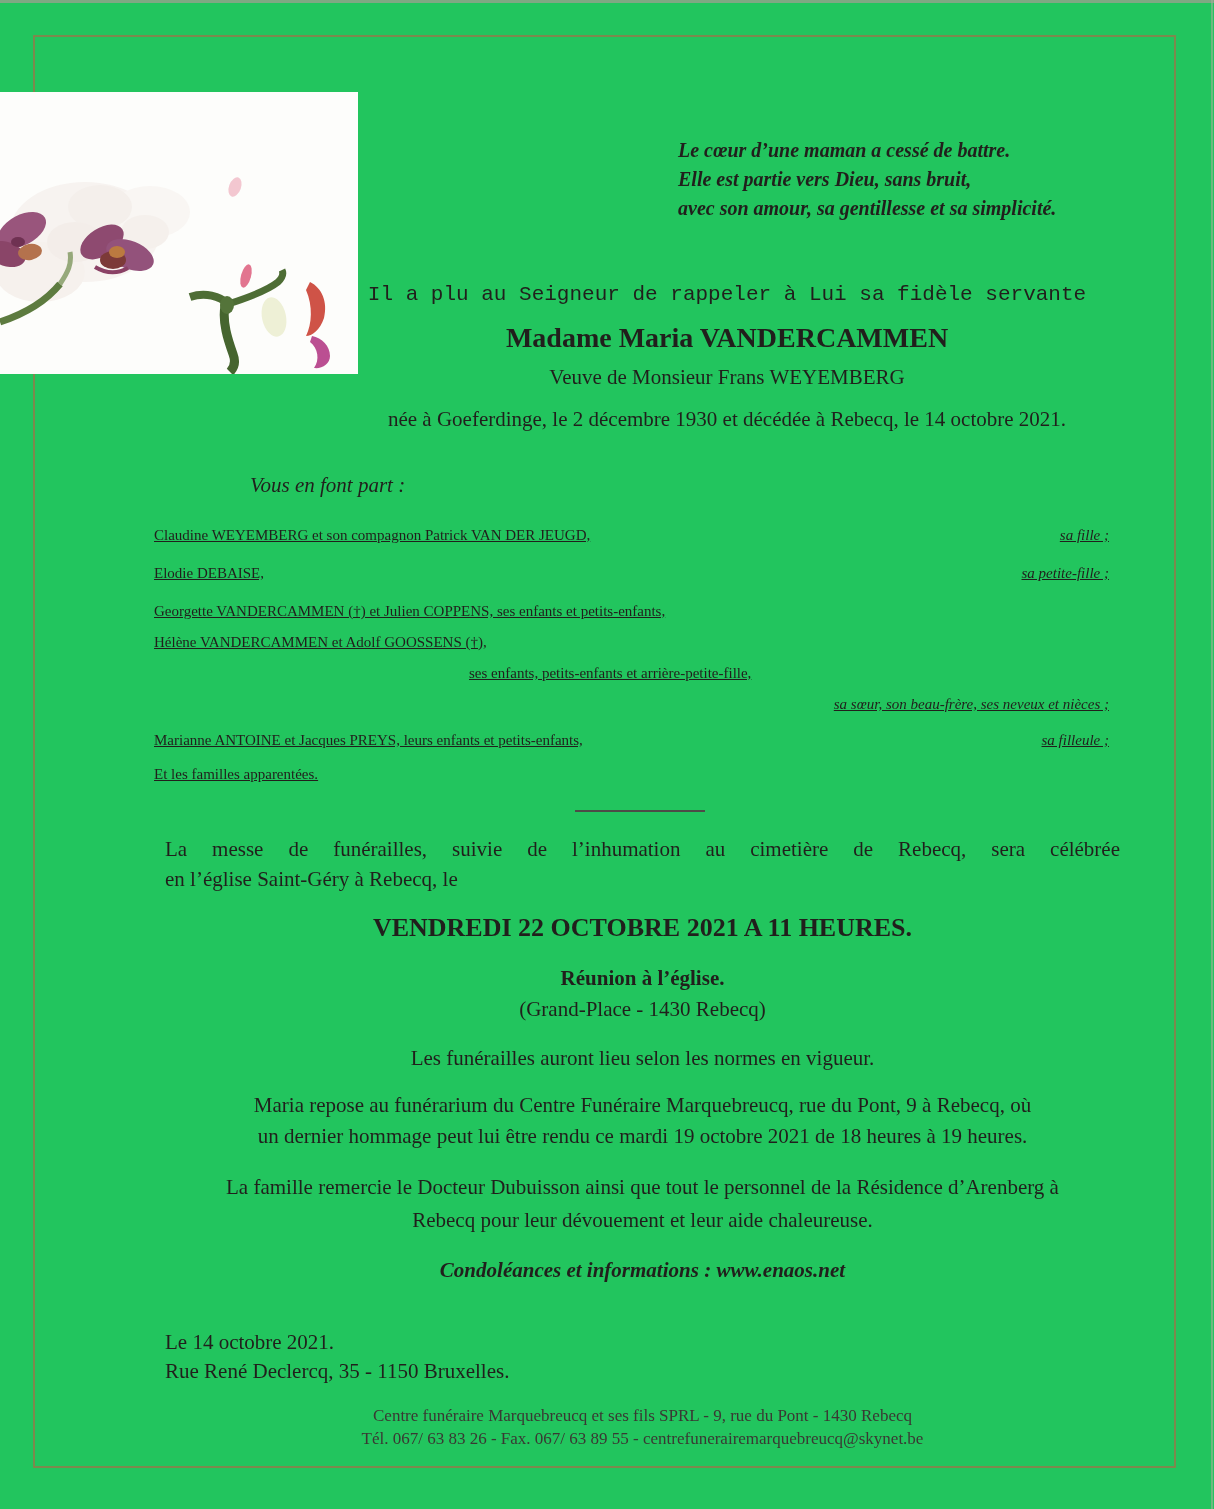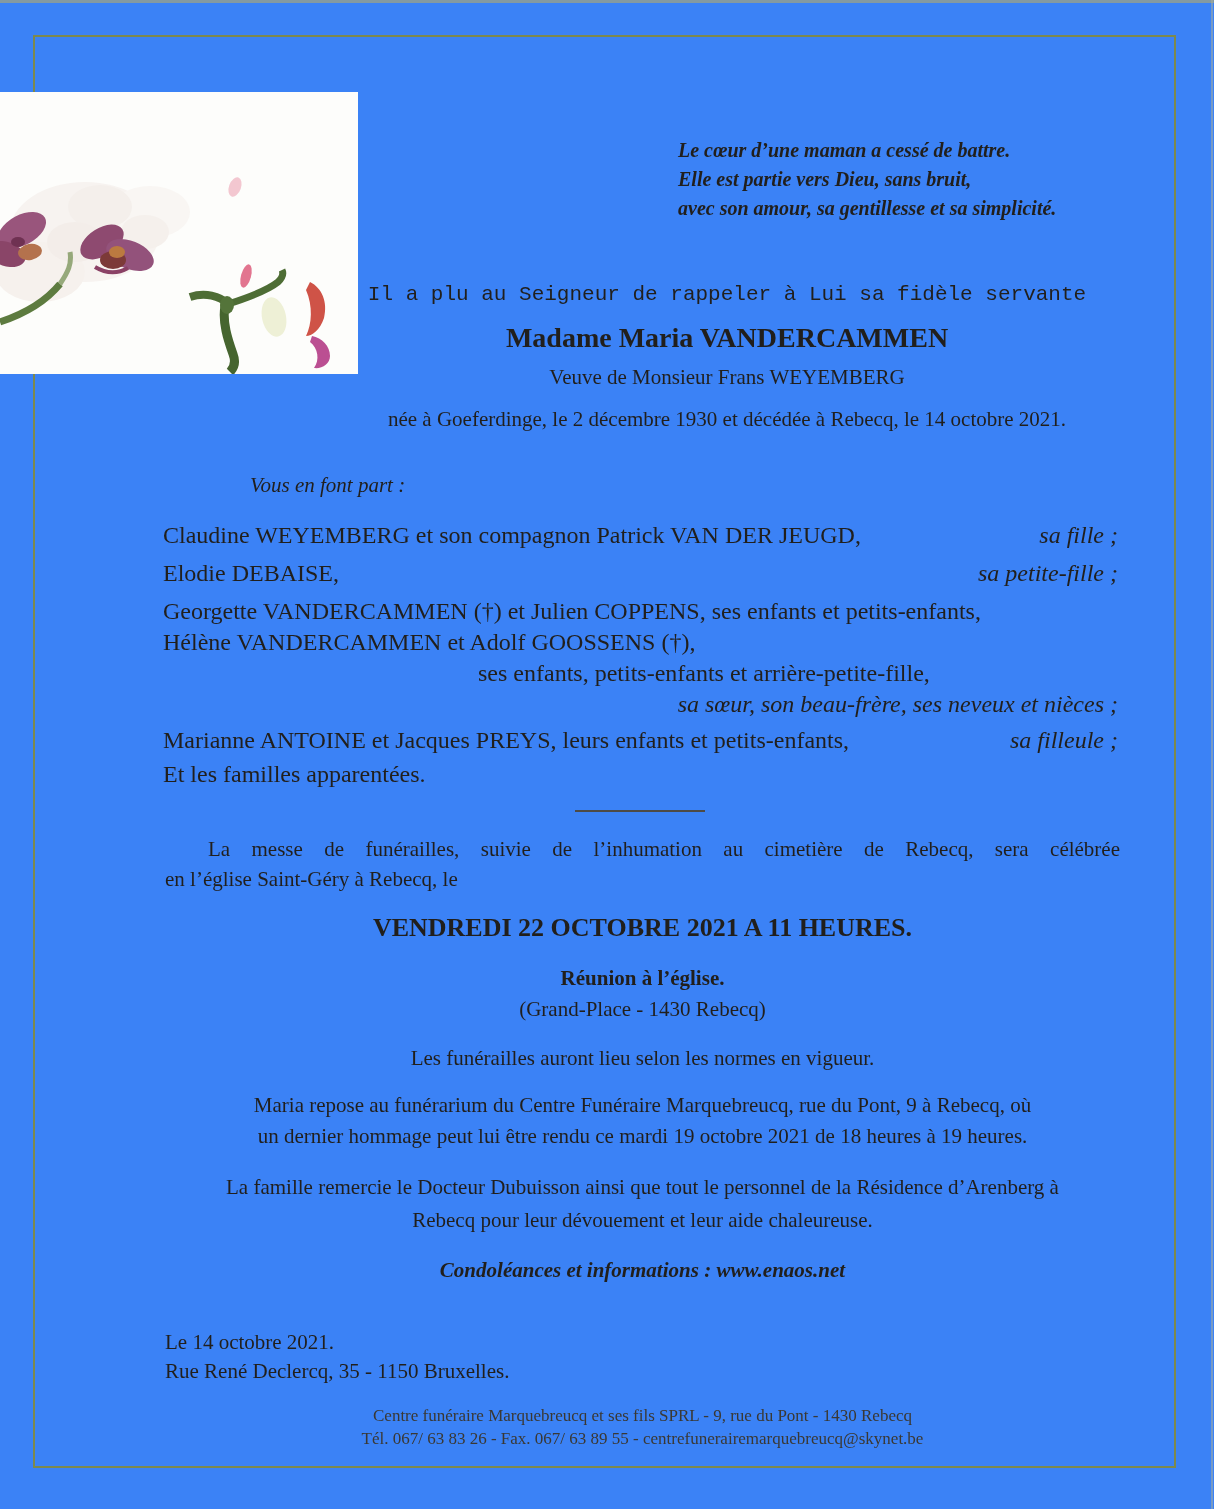--- a/index.html
+++ b/index.html
@@ -1,46 +1,46 @@
 <!DOCTYPE html>
 <html><head>
 <meta charset="utf-8">
 <style>
   html,body { margin:0; padding:0; }
   body { background:#e8e8e4; }
   .page {
     position:relative; width:1214px; height:1509px; margin:0 auto;
-    background:#3b82f6; overflow:hidden;
+    background:#22c55e; overflow:hidden;
     font-family:"Liberation Serif","DejaVu Serif",serif;
     color:#211f1c;
   }
   .scan-top-edge { position:absolute; top:0; left:0; width:100%; height:3px; background:#97a08c; opacity:.8; }
   .scan-right-edge { position:absolute; top:0; right:1px; width:2px; height:100%; background:#a9ae9d; opacity:.55; }
   .frame {
     position:absolute; left:33px; top:35px; width:1143px; height:1433px;
     border:2px solid #7c894e; box-sizing:border-box; z-index:1;
   }
   .orchid { position:absolute; left:0; top:92px; width:358px; height:282px; background:#fdfdfb; z-index:2; }
   .txt { position:absolute; z-index:3; font-size:21px; line-height:30px; }
   .center-block { left:165px; width:955px; text-align:center; }
   .head-block { left:253px; width:948px; text-align:center; }
   .epigraph { left:678px; top:136px; width:470px; font-size:20px; line-height:29px; font-weight:bold; font-style:italic; }
   .intro { top:280px;font-family:Liberation Mono, monospace; }
   .deceased-name { top:321px; font-size:28px; font-weight:bold; line-height:34px; }
   .widow { top:362px; }
   .life-dates { top:404px; }
   .family-heading { left:250px; top:470px; font-style:italic; }
-  .family-row { position:absolute; left:163px; width:955px; z-index:3; display:flex; justify-content:space-between; font-size:24px; line-height:30px; }
+  .family-row { position:absolute; left:154px; width:955px; z-index:3; display:flex; justify-content:space-between; font-size:15px; line-height:30px;text-decoration:underline; }
   .family-row .relation { font-style:italic; white-space:nowrap; }
   .family-row .name { white-space:nowrap; }
   .row-indent .name { margin-left:315px; }
   .row-right-only { justify-content:flex-end; }
   .divider { position:absolute; left:575px; top:810px; width:130px; height:0; border-top:2px solid #4d4b47; z-index:3; }
   .ceremony-par { left:165px; width:955px; top:834px; }
-  .justify-full { text-align:justify; text-align-last:justify;margin-left:43px; }
+  .justify-full { text-align:justify; text-align-last:justify; }
   .ceremony-date { top:913px; font-size:26px; font-weight:bold; }
   .meeting { top:963px; font-weight:bold;font-family:Liberation Serif, serif; }
   .place { top:994px; }
   .norms { top:1043px;text-align:center; }
   .repose { top:1090px; line-height:31px; }
   .thanks { top:1171px; line-height:33px; }
   .condolences { top:1255px; line-height:31px; font-weight:bold; font-style:italic; }
   .issued { left:165px; top:1328px; line-height:29px; }
   .footer { top:1404px; font-size:17px; line-height:23px; color:#3a3833; }
 </style>

